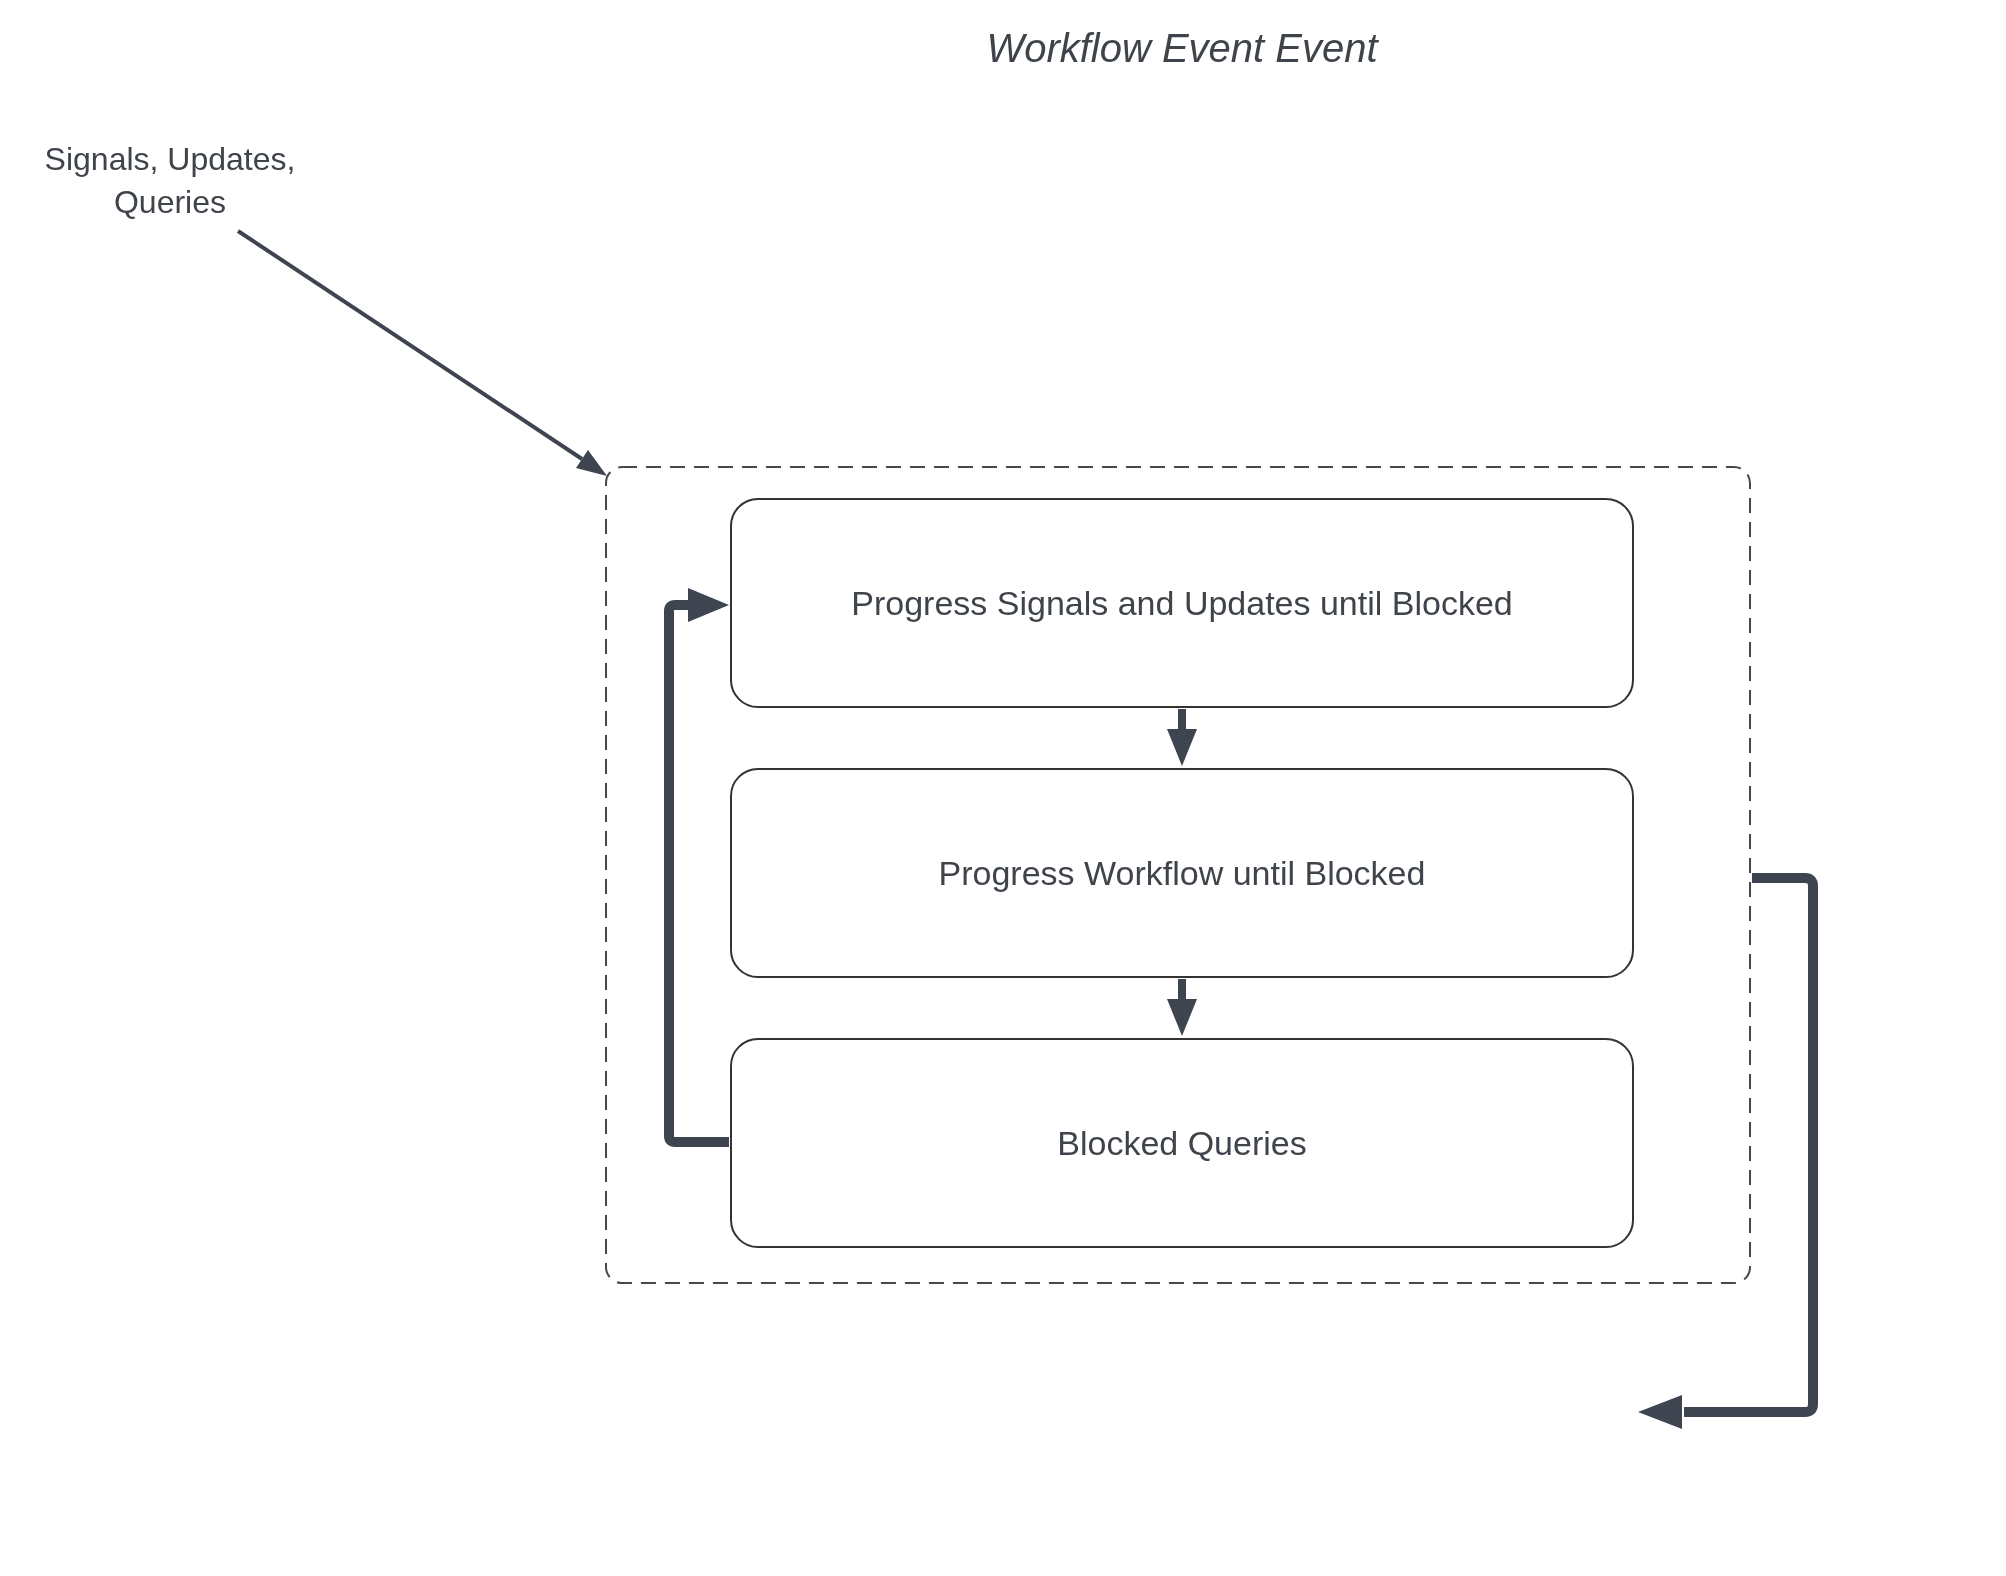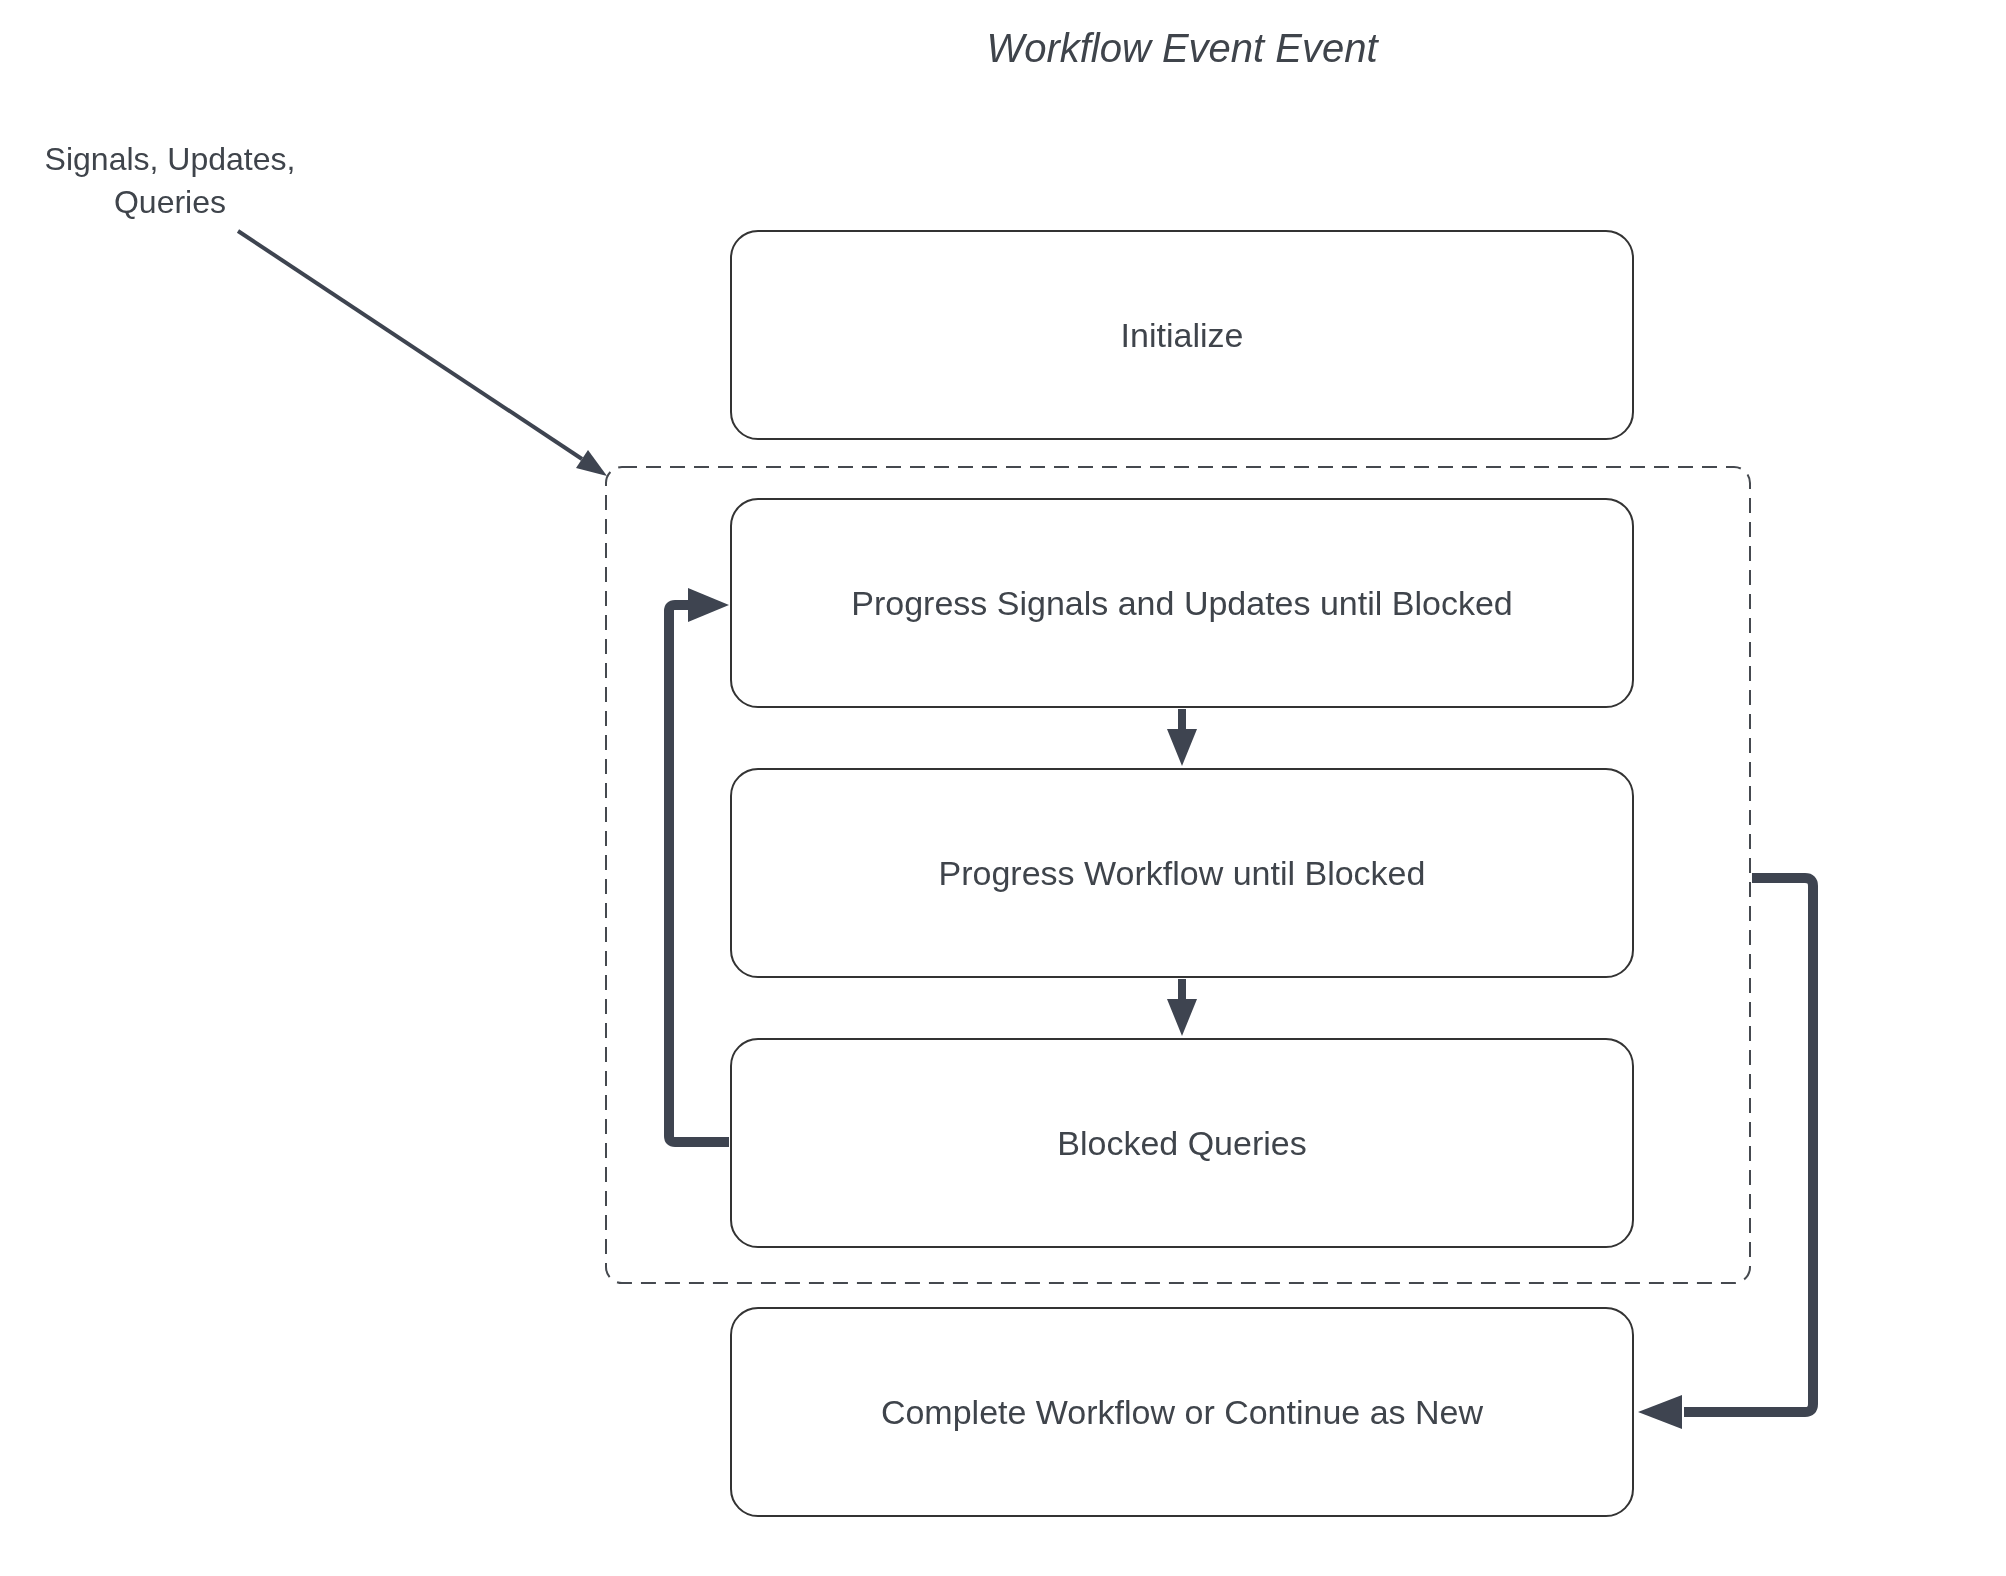--- a/index.html
+++ b/index.html
@@ -115,33 +115,27 @@
       <path class="connector-line" d="M 729 1142 L 675 1142 Q 669 1142 669 1136 L 669 611 Q 669 605 675 605 L 689 605" stroke-width="10"></path>
       <polygon class="connector-head" points="729,605 688,588 688,622"></polygon>
     </g>
 
     <g>
       <path class="connector-line" d="M 1752 878 L 1805 878 Q 1813 878 1813 886 L 1813 1404 Q 1813 1412 1805 1412 L 1684 1412" stroke-width="10"></path>
       <polygon class="connector-head" points="1638,1412 1682,1395 1682,1429"></polygon>
     </g>
   </svg>
 
-  <div class="node node-initialize">
-    <span class="node-label">Initialize</span>
-  </div>
 
   <div class="node node-progress-signals">
     <span class="node-label">Progress Signals and Updates until Blocked</span>
   </div>
 
   <div class="node node-progress-workflow">
     <span class="node-label">Progress Workflow until Blocked</span>
   </div>
 
   <div class="node node-execute-queries">
     <span class="node-label">Blocked Queries</span>
   </div>
 
-  <div class="node node-complete">
-    <span class="node-label">Complete Workflow or Continue as New</span>
-  </div>
 
 </div>
 
 </body></html>

